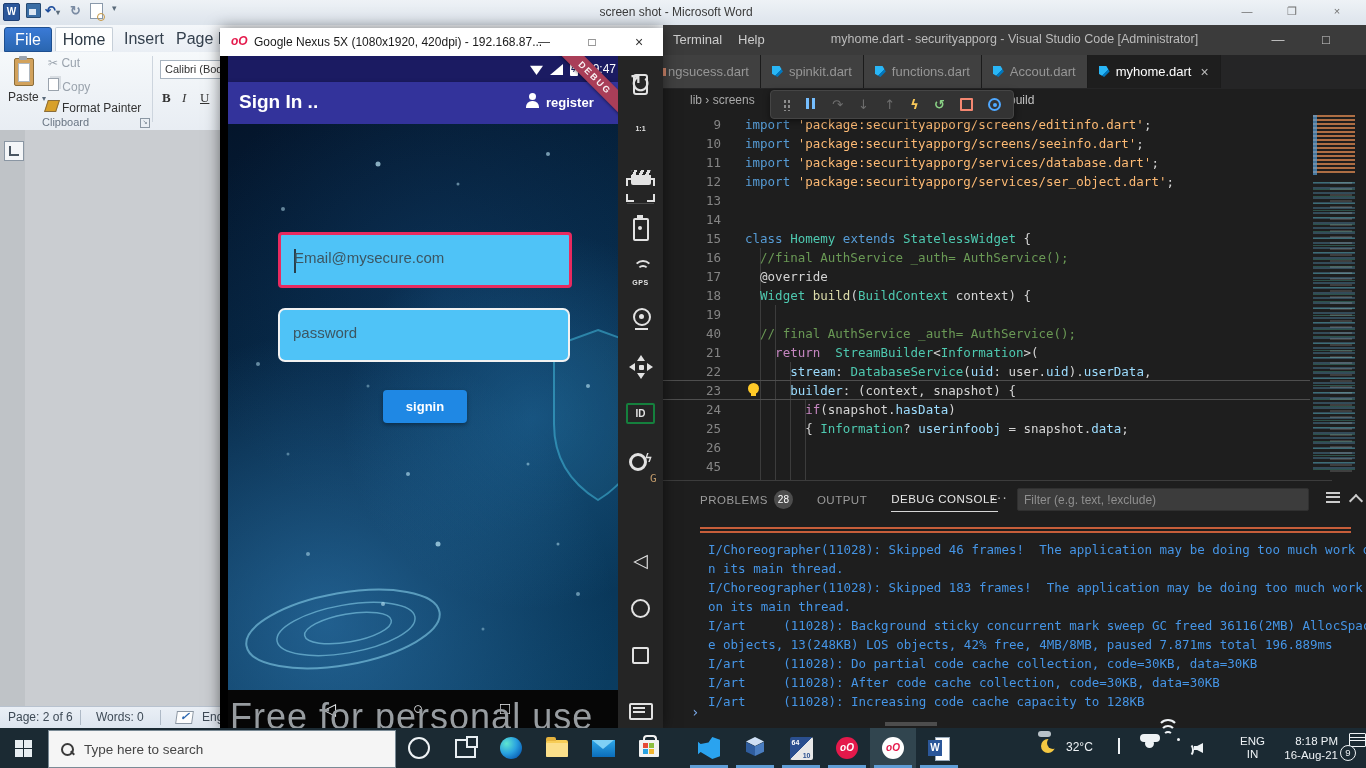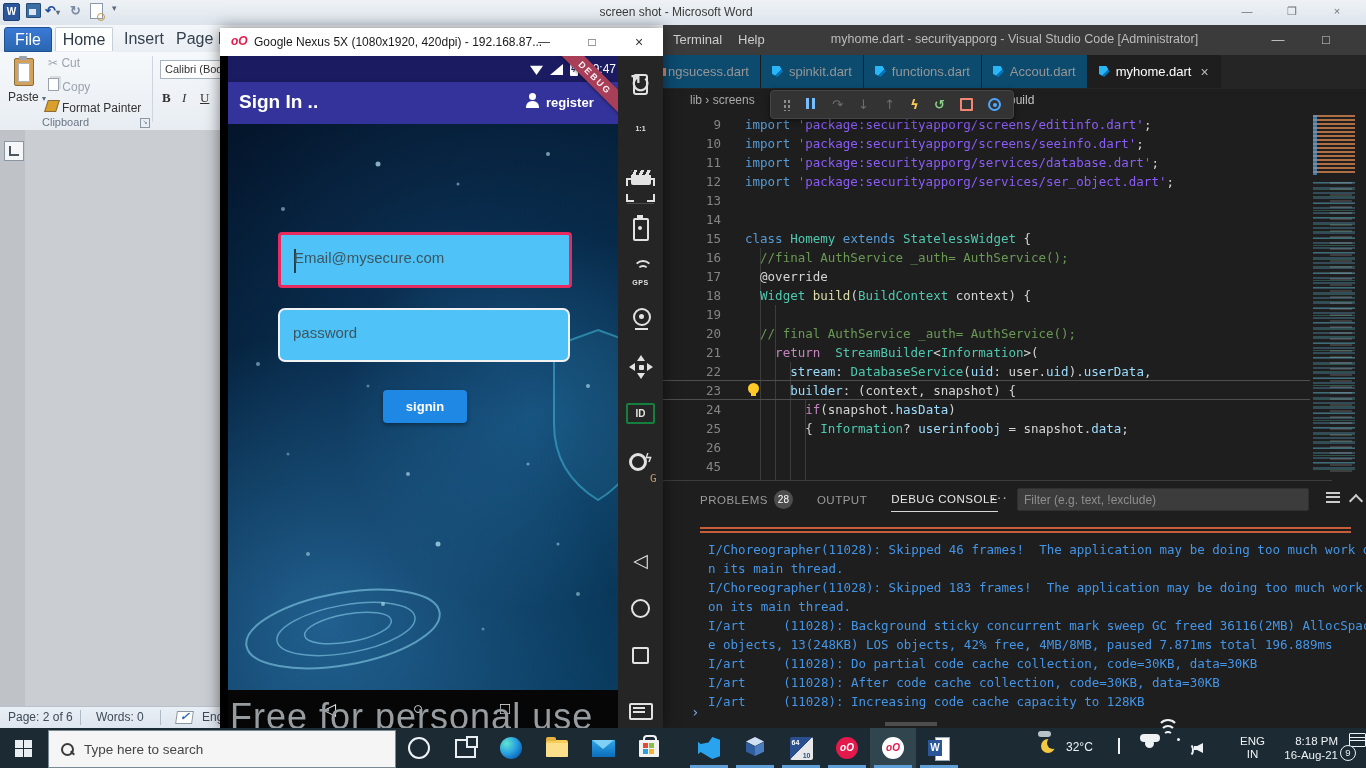--- a/index.html
+++ b/index.html
@@ -42,42 +42,42 @@
 .spell{position:absolute;top:4px;width:15px;height:11px;background:#fdfdfd;border:1px solid #8a96a3;transform:skewX(-8deg)}
 .spell i{position:absolute;left:3px;top:-2px;color:#2a66b0;font-size:11px;font-weight:bold}
 
 #vscode{position:absolute;left:663px;top:25px;width:703px;height:703px;background:#1e1e1e;z-index:2}
 .v-titlebar{position:absolute;left:0;top:0;width:703px;height:30px;background:#3b3b3b;color:#cccccc;font-size:13px}
 .v-menu{position:absolute;top:7px}
 .v-title{position:absolute;left:0;right:0;top:7px;text-align:center;font-size:12.5px;color:#bbbbbb}
 .v-wc{position:absolute;top:0;width:40px;height:30px;text-align:center;line-height:30px;color:#cccccc;font-size:13px}
 .v-tabsrow{position:absolute;left:0;top:30px;width:703px;height:34px;background:#252526}
 #vsc-tabs{display:flex;height:34px}
-.vtab{display:flex;align-items:center;height:33px;padding:0 11px;background:#0c4a6e;color:#969696;font-size:13px;border-right:1px solid #1b1b1b;white-space:nowrap}
+.vtab{display:flex;align-items:center;height:33px;padding:0 11px;background:#404040;color:#969696;font-size:13px;border-right:1px solid #1b1b1b;white-space:nowrap}
 .vtab.act{background:#1e1e1e;color:#ffffff}
 .dart-ic{width:11px;height:11px;margin-right:6px;background:linear-gradient(135deg,#29b6f6 55%,#0277bd 55%);clip-path:polygon(0 0,70% 0,100% 50%,50% 100%,0 70%)}
 .vtab-x{margin-left:9px;color:#bbbbbb;font-size:14px}
 .mod-dot{position:absolute;left:0;top:13px;width:3px;height:8px;background:#d68a6e}
 .corner-dart{position:absolute;left:652px;top:38px;width:14px;height:14px;border-radius:50%;background:radial-gradient(circle at 35% 35%,#4fc3f7,#01579b)}
 .split-ic{position:absolute;left:678px;top:39px;width:14px;height:12px;border:1.5px solid #c5c5c5}
 .split-ic i{position:absolute;left:5px;top:0;width:1.5px;height:9px;background:#c5c5c5}
 .v-crumbs{position:absolute;left:0;top:64px;width:703px;height:23px;background:#1e1e1e;color:#a9a9a9;font-size:12px}
 .dbg-bar{position:absolute;left:107px;top:1px;width:234px;height:27px;background:#333333;border:1px solid #454545;border-radius:4px;box-shadow:0 2px 6px rgba(0,0,0,.5);display:flex;align-items:center;justify-content:space-around;padding:0 4px;z-index:4}
 .di{font-family:"DejaVu Sans",sans-serif;font-size:13px;line-height:1}
 .grip{width:7px;height:12px;background:radial-gradient(circle,#8c8c8c 1.2px,transparent 1.3px);background-size:4px 5px}
 .pause i{display:inline-block;width:3px;height:11px;background:#75beff;margin:0 1.5px}
 .stop-ic{width:9px;height:9px;border:2px solid #f48771;border-radius:1px}
 .dev-ic{width:9px;height:9px;border:2px solid #4fa8ff;border-radius:50%}
 .dev-ic i{position:absolute;margin:2.5px 0 0 2.5px;width:4px;height:4px;background:#4fa8ff;border-radius:50%}
 .v-editor{position:absolute;left:0;top:87px;width:703px;height:368px;background:#1e1e1e;overflow:hidden}
 .cl{position:absolute;left:0;height:19px;width:660px}
 .cl.clip{height:4px;overflow:hidden}
 .ln{position:absolute;left:30px;width:28px;text-align:right;color:#858585;font:12.5px "DejaVu Sans Mono",monospace;line-height:19px}
 .ct{position:absolute;left:82px;white-space:pre;font:12.5px "DejaVu Sans Mono",monospace;line-height:19px}
-.kw{color:#569CD6}.ctrl{color:#C586C0}.str{color:#8b5cf6}.type{color:#4EC9B0}.fn{color:#DCDCAA}.var{color:#9CDCFE}.pl{color:#D4D4D4}.cm{color:#6A9955}
+.kw{color:#569CD6}.ctrl{color:#C586C0}.str{color:#fdba74}.type{color:#4EC9B0}.fn{color:#DCDCAA}.var{color:#9CDCFE}.pl{color:#D4D4D4}.cm{color:#6A9955}
 .iguide{position:absolute;width:1px;background:#3c3c3c}
 .curline{position:absolute;left:0;width:647px;height:1px;background:#4e4e4e}
 .bulb{position:absolute;left:85px;width:11px;height:11px;background:#ffca28;border-radius:50%}
 .bulb i{position:absolute;left:3px;top:10px;width:5px;height:3px;background:#ffca28}
 .minimap{position:absolute;left:647px;top:0;width:56px;height:368px;background:#1e1e1e}
 .mmb{position:absolute;left:3px}
 
 .v-panel{position:absolute;left:0;top:455px;width:669px;height:248px;background:#1e1e1e;border-top:1px solid #3c3c3c}
 #panel-tabs{position:absolute;left:37px;top:6px;display:flex;gap:24px;align-items:center}
 .ptab{display:flex;align-items:center;gap:6px;color:#9b9b9b;font-size:11.5px;letter-spacing:.5px;height:24px}
@@ -382,21 +382,21 @@
             <span class="ct"><span class="pl">  @override</span></span>
           </div>
           <div class="cl" style="top: 261px;">
             <span class="ln">18</span>
             <span class="ct"><span class="pl">  </span><span class="type">Widget</span><span class="pl"> </span><span class="fn">build</span><span class="pl">(</span><span class="type">BuildContext</span><span class="pl"> context) {</span></span>
           </div>
           <div class="cl" style="top: 280px;">
             <span class="ln">19</span>
           </div>
           <div class="cl" style="top: 299px;">
-            <span class="ln">20</span>
+            <span class="ln">40</span>
             <span class="ct"><span class="pl">  </span><span class="cm">// final AuthService _auth= AuthService();</span></span>
           </div>
           <div class="cl" style="top: 318px;">
             <span class="ln">21</span>
             <span class="ct"><span class="pl">    </span><span class="ctrl">return</span><span class="pl">  </span><span class="type">StreamBuilder</span><span class="pl">&lt;</span><span class="type">Information</span><span class="pl">&gt;(</span></span>
           </div>
           <div class="cl" style="top: 337px;">
             <span class="ln">22</span>
             <span class="ct"><span class="pl">      </span><span class="var">stream</span><span class="pl">: </span><span class="type">DatabaseService</span><span class="pl">(</span><span class="var">uid</span><span class="pl">: user.</span><span class="var">uid</span><span class="pl">).</span><span class="var">userData</span><span class="pl">,</span></span>
           </div>

